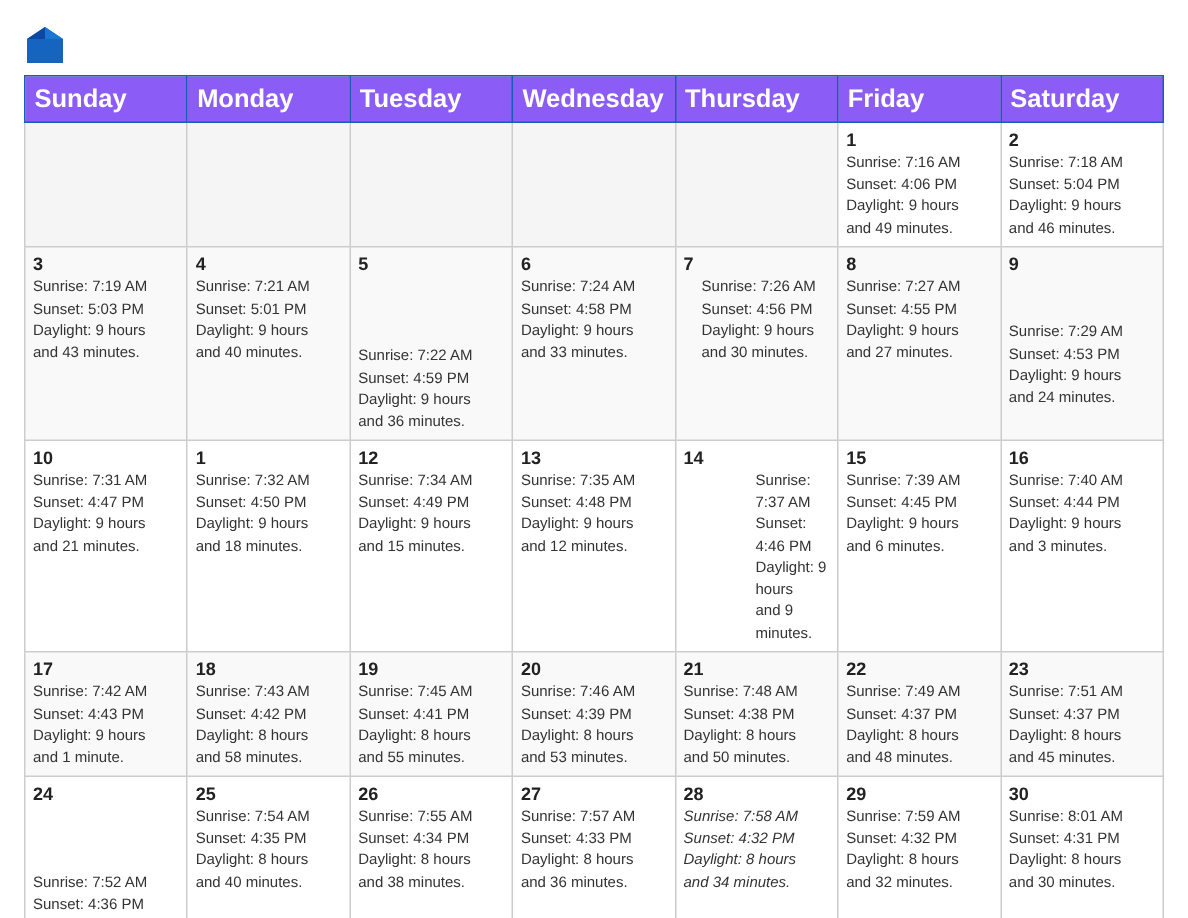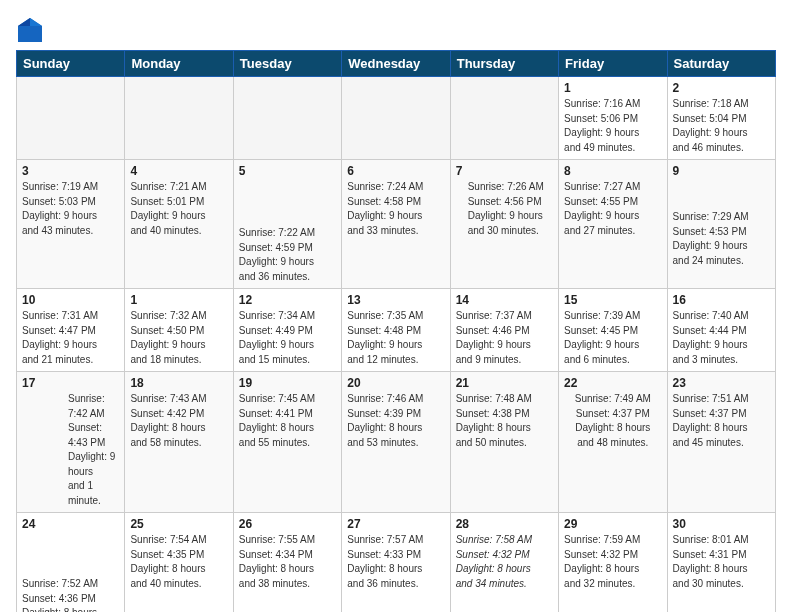--- a/index.html
+++ b/index.html
@@ -50,23 +50,23 @@
     .location {
       font-size: 14px;
       color: #444;
     }
     .calendar {
       width: 100%;
       border-collapse: collapse;
       margin-top: 6px;
     }
     .calendar th {
-      background: #0c4a6e;
+      background: #8b5cf6;
       color: #fff;
-      font-size: 13px;
+      font-size: 17px;
       font-weight: bold;
       padding: 5px 6px;
       text-align: left;
       border: 1px solid #1a5db0;
     }
     .calendar td {
       vertical-align: top;
       border: 1px solid #ccc;
       padding: 4px 5px;
       width: calc(100% / 7);
@@ -130,21 +130,21 @@
     <tbody id="calendar-body">
     <tr>
           <td class="empty"></td>
           <td class="empty"></td>
           <td class="empty"></td>
           <td class="empty"></td>
           <td class="empty"></td>
           <td>
             <span class="day-num">1</span>
             <div class="day-info" style="white-space: pre-line;">Sunrise: 7:16 AM
-Sunset: 5:06 PM
+Sunset: 4:06 PM
 Daylight: 9 hours
 and 49 minutes.</div>
           </td>
           <td>
             <span class="day-num">2</span>
             <div class="day-info" style="white-space: pre-line;">Sunrise: 7:18 AM
 Sunset: 5:04 PM
 Daylight: 9 hours
 and 46 minutes.</div>
           </td>
@@ -224,21 +224,21 @@
           </td>
           <td>
             <span class="day-num">13</span>
             <div class="day-info" style="white-space: pre-line;">Sunrise: 7:35 AM
 Sunset: 4:48 PM
 Daylight: 9 hours
 and 12 minutes.</div>
           </td>
           <td>
             <span class="day-num">14</span>
-            <div class="day-info" style="white-space: pre-line;">Sunrise: 7:37 AM
+            <div class="day-info" style="white-space: pre-line; margin-left: 48px;">Sunrise: 7:37 AM
 Sunset: 4:46 PM
 Daylight: 9 hours
 and 9 minutes.</div>
           </td>
           <td>
             <span class="day-num">15</span>
             <div class="day-info" style="white-space: pre-line;">Sunrise: 7:39 AM
 Sunset: 4:45 PM
 Daylight: 9 hours
 and 6 minutes.</div>
@@ -247,21 +247,21 @@
             <span class="day-num">16</span>
             <div class="day-info" style="white-space: pre-line;">Sunrise: 7:40 AM
 Sunset: 4:44 PM
 Daylight: 9 hours
 and 3 minutes.</div>
           </td>
         </tr>
         <tr>
           <td>
             <span class="day-num">17</span>
-            <div class="day-info" style="white-space: pre-line; margin-left: 46px;">Sunrise: 7:42 AM
+            <div class="day-info" style="white-space: pre-line;">Sunrise: 7:42 AM
 Sunset: 4:43 PM
 Daylight: 9 hours
 and 1 minute.</div>
           </td>
           <td>
             <span class="day-num">18</span>
             <div class="day-info" style="white-space: pre-line;">Sunrise: 7:43 AM
 Sunset: 4:42 PM
 Daylight: 8 hours
 and 58 minutes.</div>
@@ -282,21 +282,21 @@
           </td>
           <td>
             <span class="day-num">21</span>
             <div class="day-info" style="white-space: pre-line;">Sunrise: 7:48 AM
 Sunset: 4:38 PM
 Daylight: 8 hours
 and 50 minutes.</div>
           </td>
           <td>
             <span class="day-num">22</span>
-            <div class="day-info" style="white-space: pre-line; text-align: center;">Sunrise: 7:49 AM
+            <div class="day-info" style="white-space: pre-line;">Sunrise: 7:49 AM
 Sunset: 4:37 PM
 Daylight: 8 hours
 and 48 minutes.</div>
           </td>
           <td>
             <span class="day-num">23</span>
             <div class="day-info" style="white-space: pre-line;">Sunrise: 7:51 AM
 Sunset: 4:37 PM
 Daylight: 8 hours
 and 45 minutes.</div>

